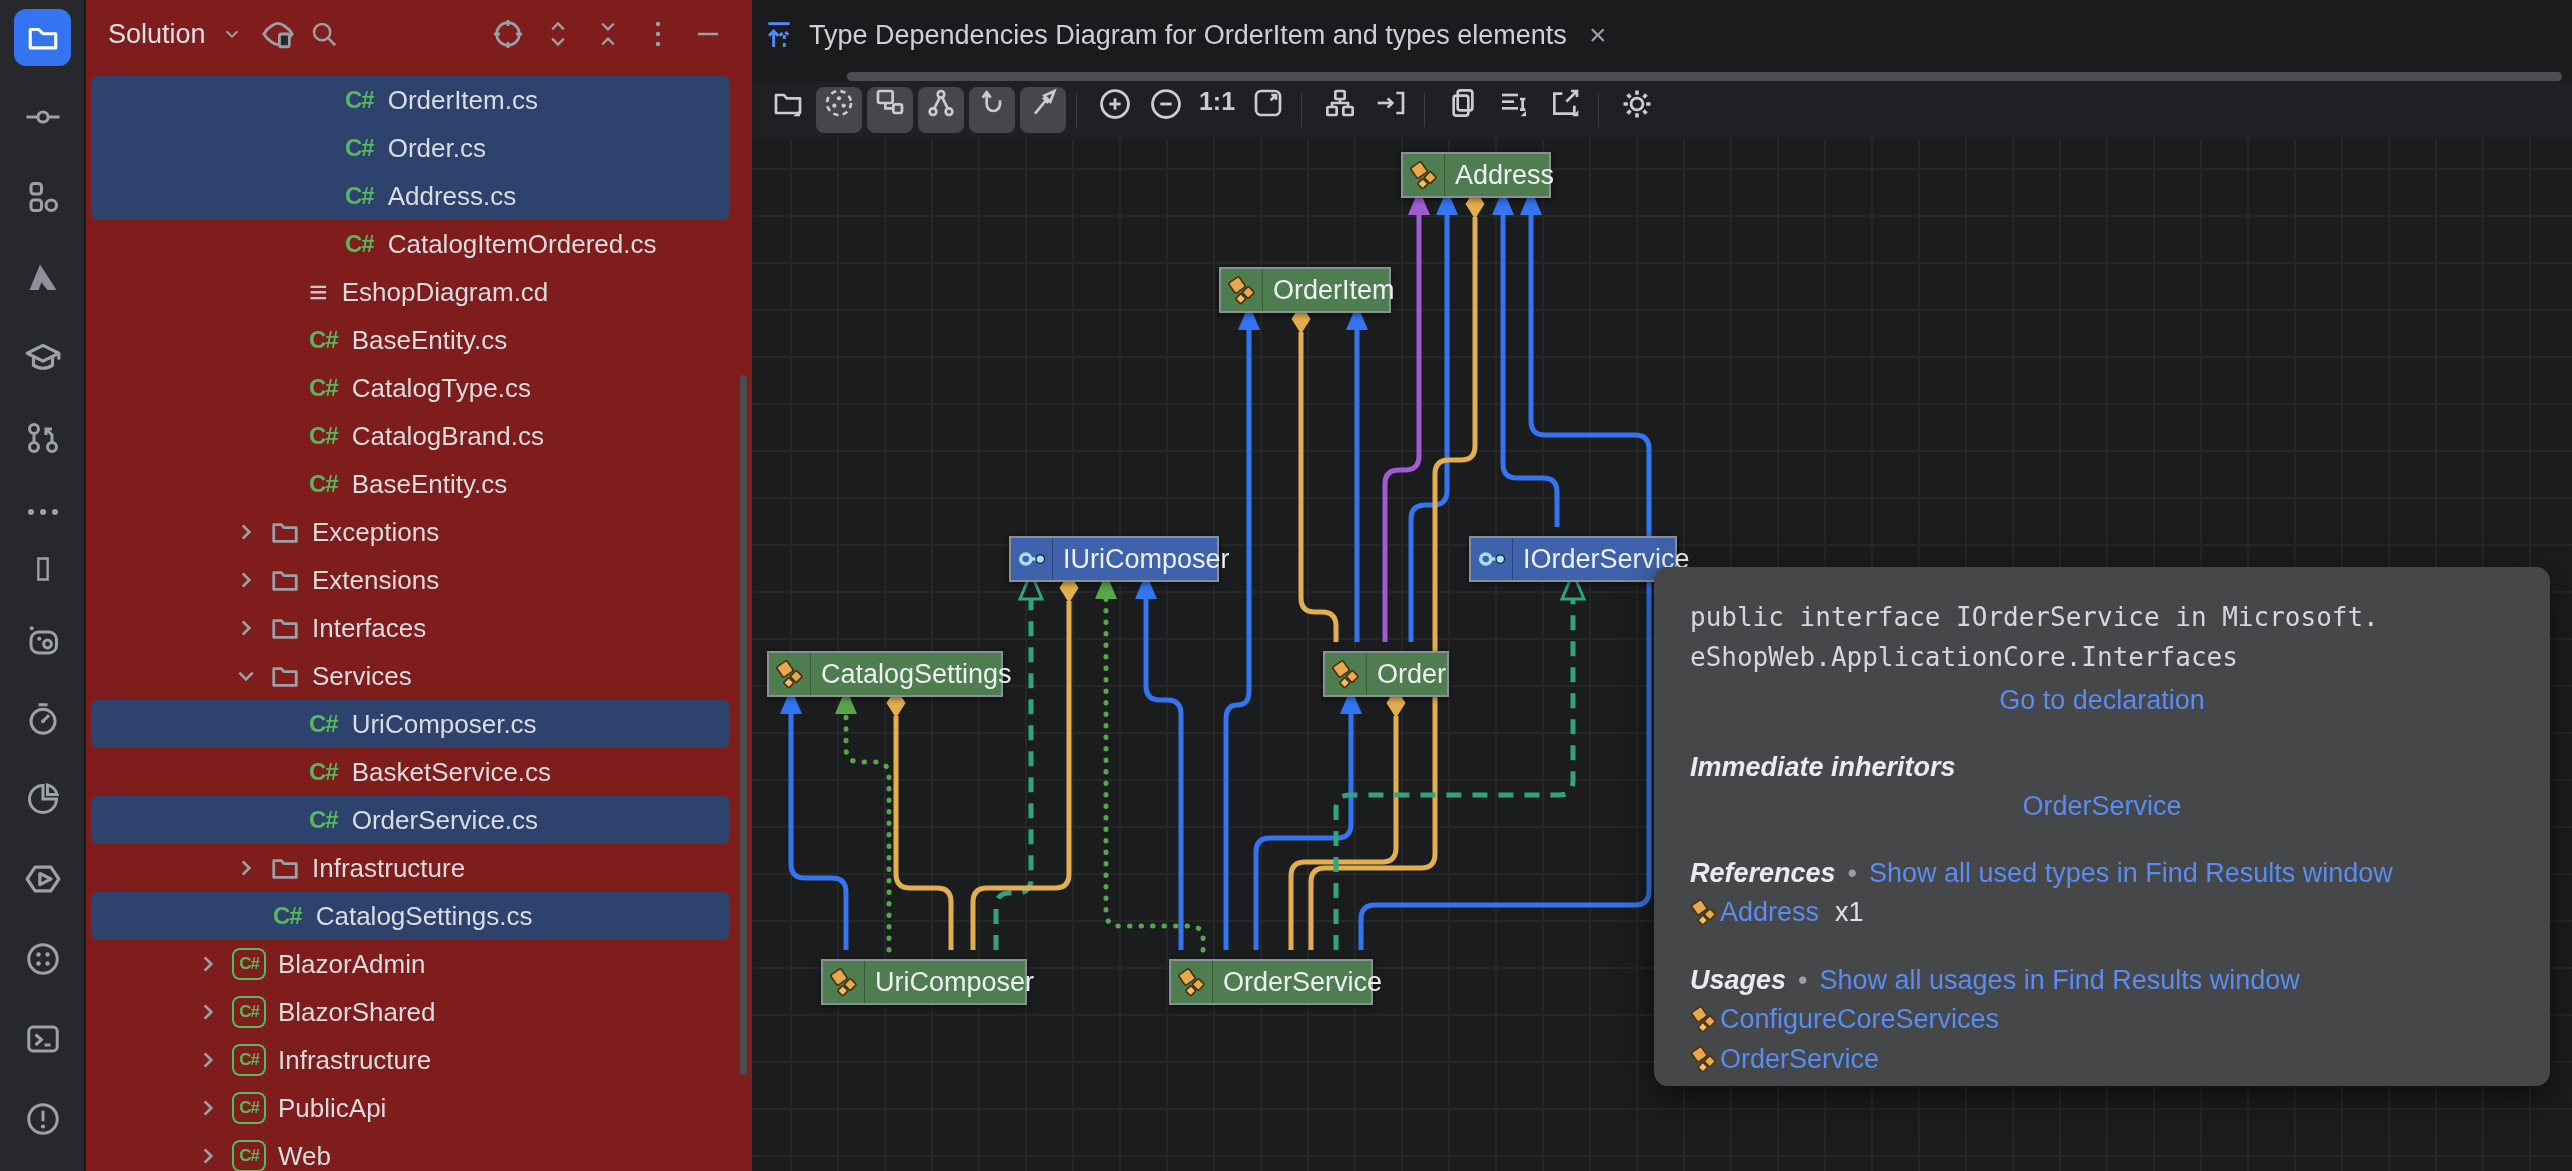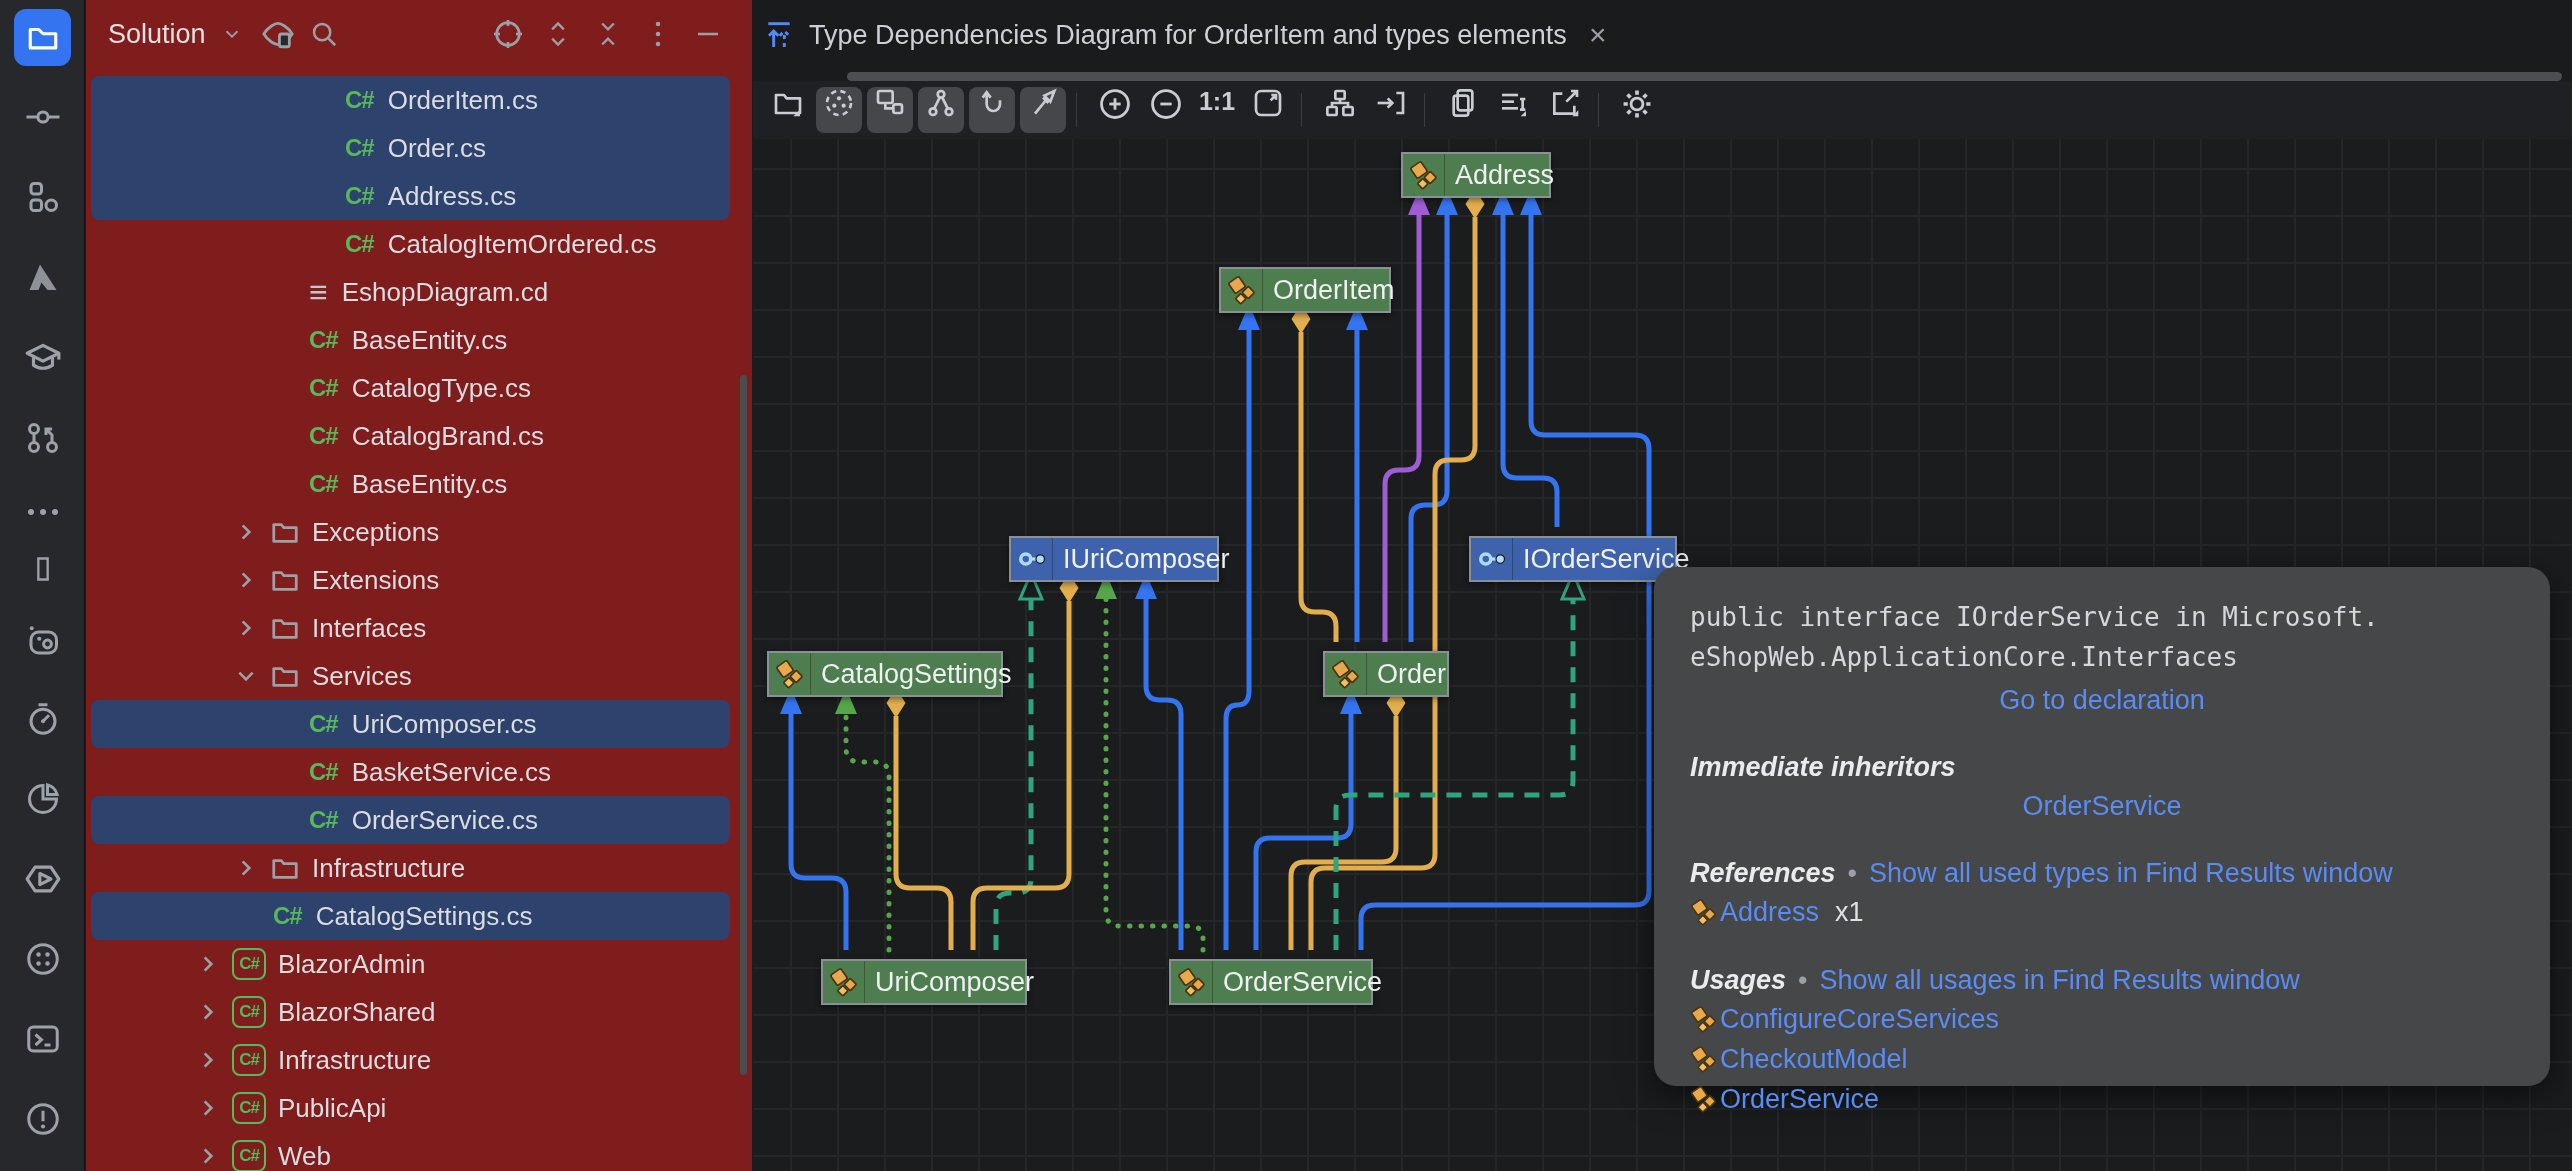--- a/index.html
+++ b/index.html
@@ -73,21 +73,21 @@
   .node { position:absolute; height:46px; display:flex; align-items:center; z-index:2;
           border:2px solid #8b9097; box-shadow:0 2px 6px rgba(0,0,0,.45); }
   .node.green { background:#4e7d4f; }
   .node.blue  { background:#3e63ac; }
   .nicon { width:42px; height:100%; display:flex; align-items:center; justify-content:center;
            border-right:1px solid rgba(0,0,0,.28); flex:none; }
   .nlabel { color:#eef0f2; font-size:27px; padding:0 12px 0 10px; white-space:nowrap; }
 
   
   .tip { position:absolute; left:901px; top:428px; width:896px; height:519px; background:#454749;
-         border-radius:22px; z-index:5; box-shadow:0 10px 34px rgba(0,0,0,.55); padding:30px 36px;
+         border-radius:14px; z-index:5; box-shadow:0 10px 34px rgba(0,0,0,.55); padding:30px 36px;
          color:#dde0e4; font-size:27px; }
   .tip .mono { font-family:"DejaVu Sans Mono", monospace; font-size:26px; line-height:40px; color:#d4d7db; }
   .tip a, .tip .lnk { color:#5a8cf2; text-decoration:none; cursor:pointer; }
   .tip .sect { margin-top:36px; }
   .tip .bold { font-weight:700; color:#e9ebee;font-style:italic; }
   .tip .bullet { color:#9aa0a6; margin:0 12px; }
   .tip .irow { display:flex; align-items:center; margin-top:6px; line-height:34px; }
   .tip .irow svg { margin-right:2px; flex:none; }
   .tip .cnt { color:#dde0e4; margin-left:16px; }
   .mt8 { margin-top:8px;text-align:center; }
@@ -775,29 +775,19 @@
               <span class="lnk">ConfigureCoreServices</span>
             </div>
           <div class="irow">
               <svg width="28" height="28" viewBox="0 0 24 24">
                 <g stroke="#4a3510" stroke-width="1.4">
                   <rect x="3" y="3" width="10" height="10" rx="1.5" transform="rotate(-35 8 8)" fill="#e8a94e"></rect>
                   <rect x="13.5" y="10.5" width="7" height="7" rx="1" transform="rotate(45 17 14)" fill="#e8a94e"></rect>
                   <rect x="8" y="16" width="6" height="6" rx="1" transform="rotate(45 11 19)" fill="#f0c069"></rect>
                 </g>
               </svg>
-              <span class="lnk">CheckoutModel</span>
-            </div>
-          <div class="irow">
-              <svg width="28" height="28" viewBox="0 0 24 24">
-                <g stroke="#4a3510" stroke-width="1.4">
-                  <rect x="3" y="3" width="10" height="10" rx="1.5" transform="rotate(-35 8 8)" fill="#e8a94e"></rect>
-                  <rect x="13.5" y="10.5" width="7" height="7" rx="1" transform="rotate(45 17 14)" fill="#e8a94e"></rect>
-                  <rect x="8" y="16" width="6" height="6" rx="1" transform="rotate(45 11 19)" fill="#f0c069"></rect>
-                </g>
-              </svg>
               <span class="lnk">OrderService</span>
             </div>
         </div>
       </div>
     </div>
   </div>
 </div>
 
 </body></html>

